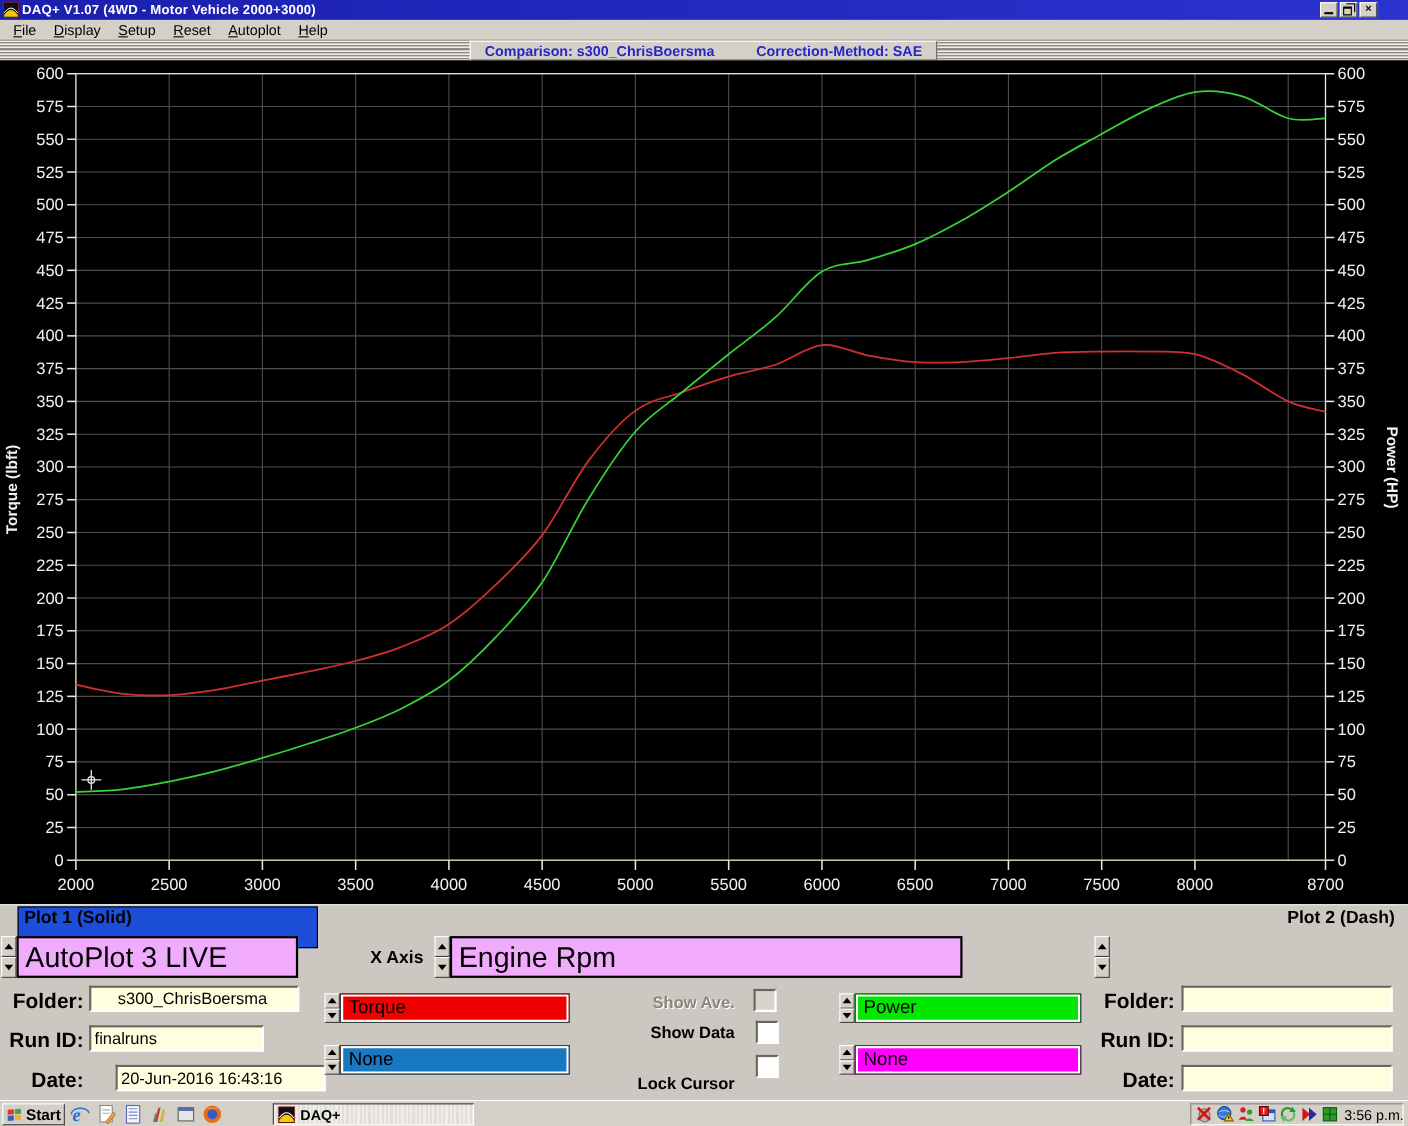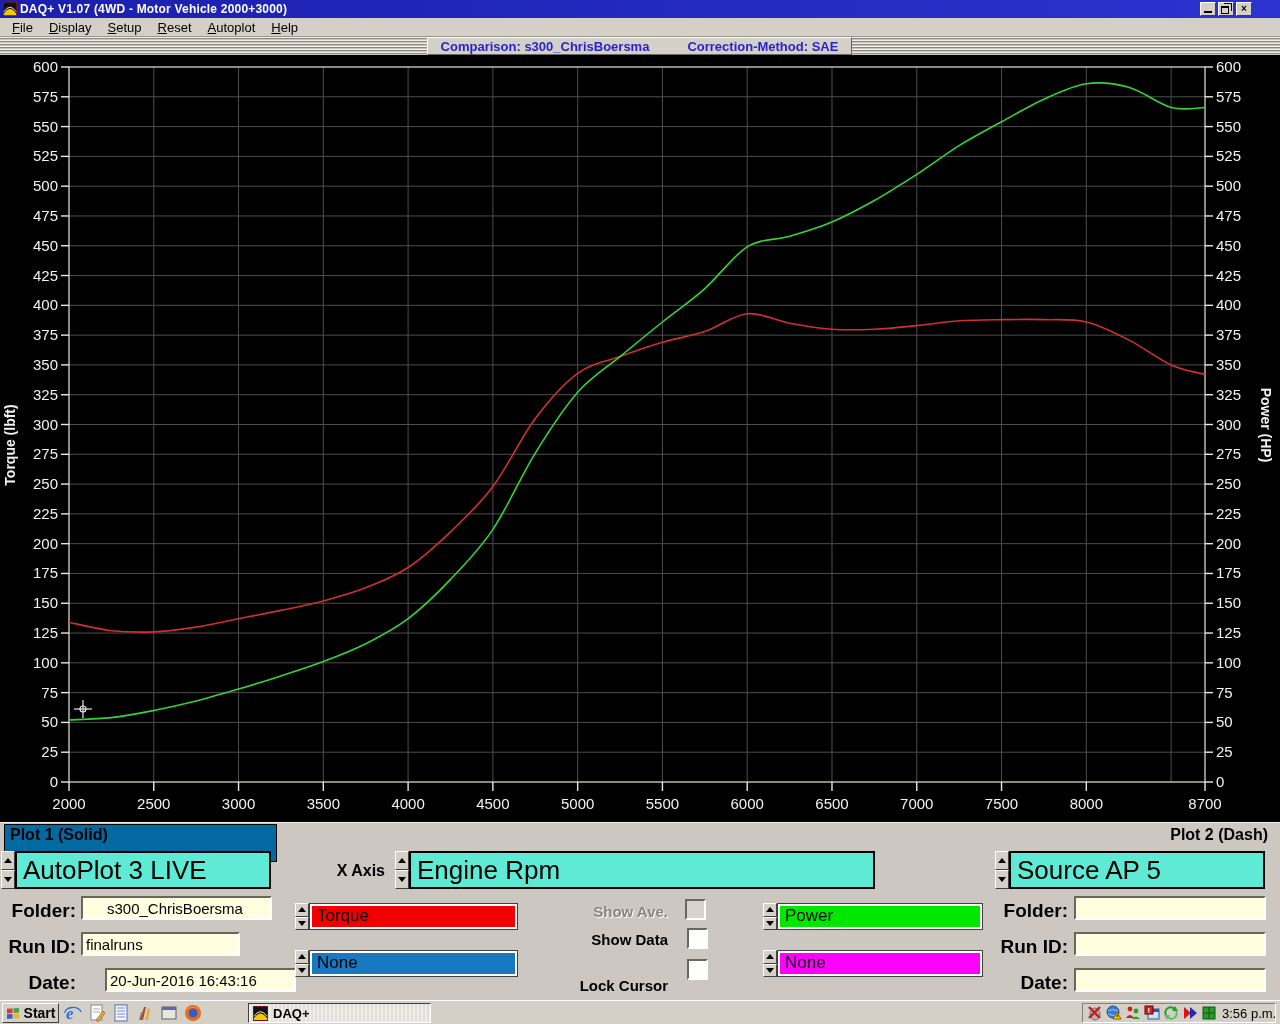--- a/index.html
+++ b/index.html
@@ -35,33 +35,33 @@
 
   
   #chart-wrap { position:absolute; left:0; top:55px; width:1280px; height:767px; background:#000; }
   #chart-svg text { font-family:"Liberation Sans", sans-serif; fill:#f2f2f2; font-size:15px; }
   #chart-svg text.axis-title { font-weight:bold; font-size:14px; }
 
   
   #panel { position:absolute; left:0; top:822px; width:1280px; height:178px; background:#ccc8c1;
     border-top:1px solid #f2f0ec; }
   .hdr { font-size:16px; font-weight:bold; color:#000; }
-  #plot1-header { position:absolute; left:4px; top:1px; width:273px; height:38px; background:#0369a1;
+  #plot1-header { position:absolute; left:16px; top:1px; width:273px; height:38px; background:#1d4ed8;
     border:1px solid #000; padding:1px 0 0 5px; }
   #plot2-header { position:absolute; right:12px; top:3px; text-align:right; }
 
   .spinner { position:absolute; width:14px; display:flex; flex-direction:column; }
   .spin-btn { flex:1; background:#d4d0c8; border:1px solid; border-color:#fff #404040 #404040 #fff;
     display:flex; align-items:center; justify-content:center; }
   .tri-up { width:0; height:0; border-left:4px solid transparent; border-right:4px solid transparent;
     border-bottom:5px solid #000; }
   .tri-down { width:0; height:0; border-left:4px solid transparent; border-right:4px solid transparent;
     border-top:5px solid #000; }
 
-  .combo-big { position:absolute; height:38px; background:#5eead4; border:2px solid #000;
+  .combo-big { position:absolute; height:38px; background:#f0abfc; border:2px solid #000;
     font-size:26px; color:#000; padding:2px 0 0 6px; white-space:nowrap; overflow:hidden; }
   .combo-ch { position:absolute; height:27px; border:1px solid #404040;
     box-shadow:inset 0 0 0 2px #fff; font-size:17px; color:#000; padding:2px 0 0 7px; }
 
   .fld-label { position:absolute; font-size:19px; font-weight:bold; color:#000; text-align:right; }
   .fld-input { position:absolute; height:24px; background:#ffffe0;
     border:2px solid; border-color:#6a665e #fff #fff #6a665e;
     font-family:"Liberation Sans",sans-serif; font-size:15px; color:#000; padding:0 3px; }
 
   .chk-label { position:absolute; font-size:15px; font-weight:bold; color:#000; text-align:right; }
@@ -330,21 +330,20 @@
   <div class="combo-big" style="left:409px; top:28px; width:466px;">Engine Rpm</div>
 
   <div class="spinner" style="left:995px; top:28px; height:38px;">
     <span class="spin-btn">
         <span class="tri-up"></span>
       </span>
     <span class="spin-btn">
         <span class="tri-down"></span>
       </span>
   </div>
-  <div class="combo-big" style="left:1009px; top:28px; width:256px;">Source AP 5</div>
 
   <div class="fld-label" style="left:0px; top:77px; width:76px;">Folder:</div>
   <input class="fld-input" style="left: 81px; top: 73px; width: 191px; padding-left: 24px;" value="s300_ChrisBoersma">
   <div class="fld-label" style="left:0px; top:113px; width:76px;">Run ID:</div>
   <input class="fld-input" style="left: 81px; top: 109px; width: 159px;" value="finalruns">
   <div class="fld-label" style="left:0px; top:149px; width:76px;">Date:</div>
   <input class="fld-input" style="left: 81px; top: 145px; width: 191px; margin-left: 24px;" value="20-Jun-2016 16:43:16">
 
   <div class="spinner" style="left:295px; top:80px; height:27px;">
     <span class="spin-btn">

